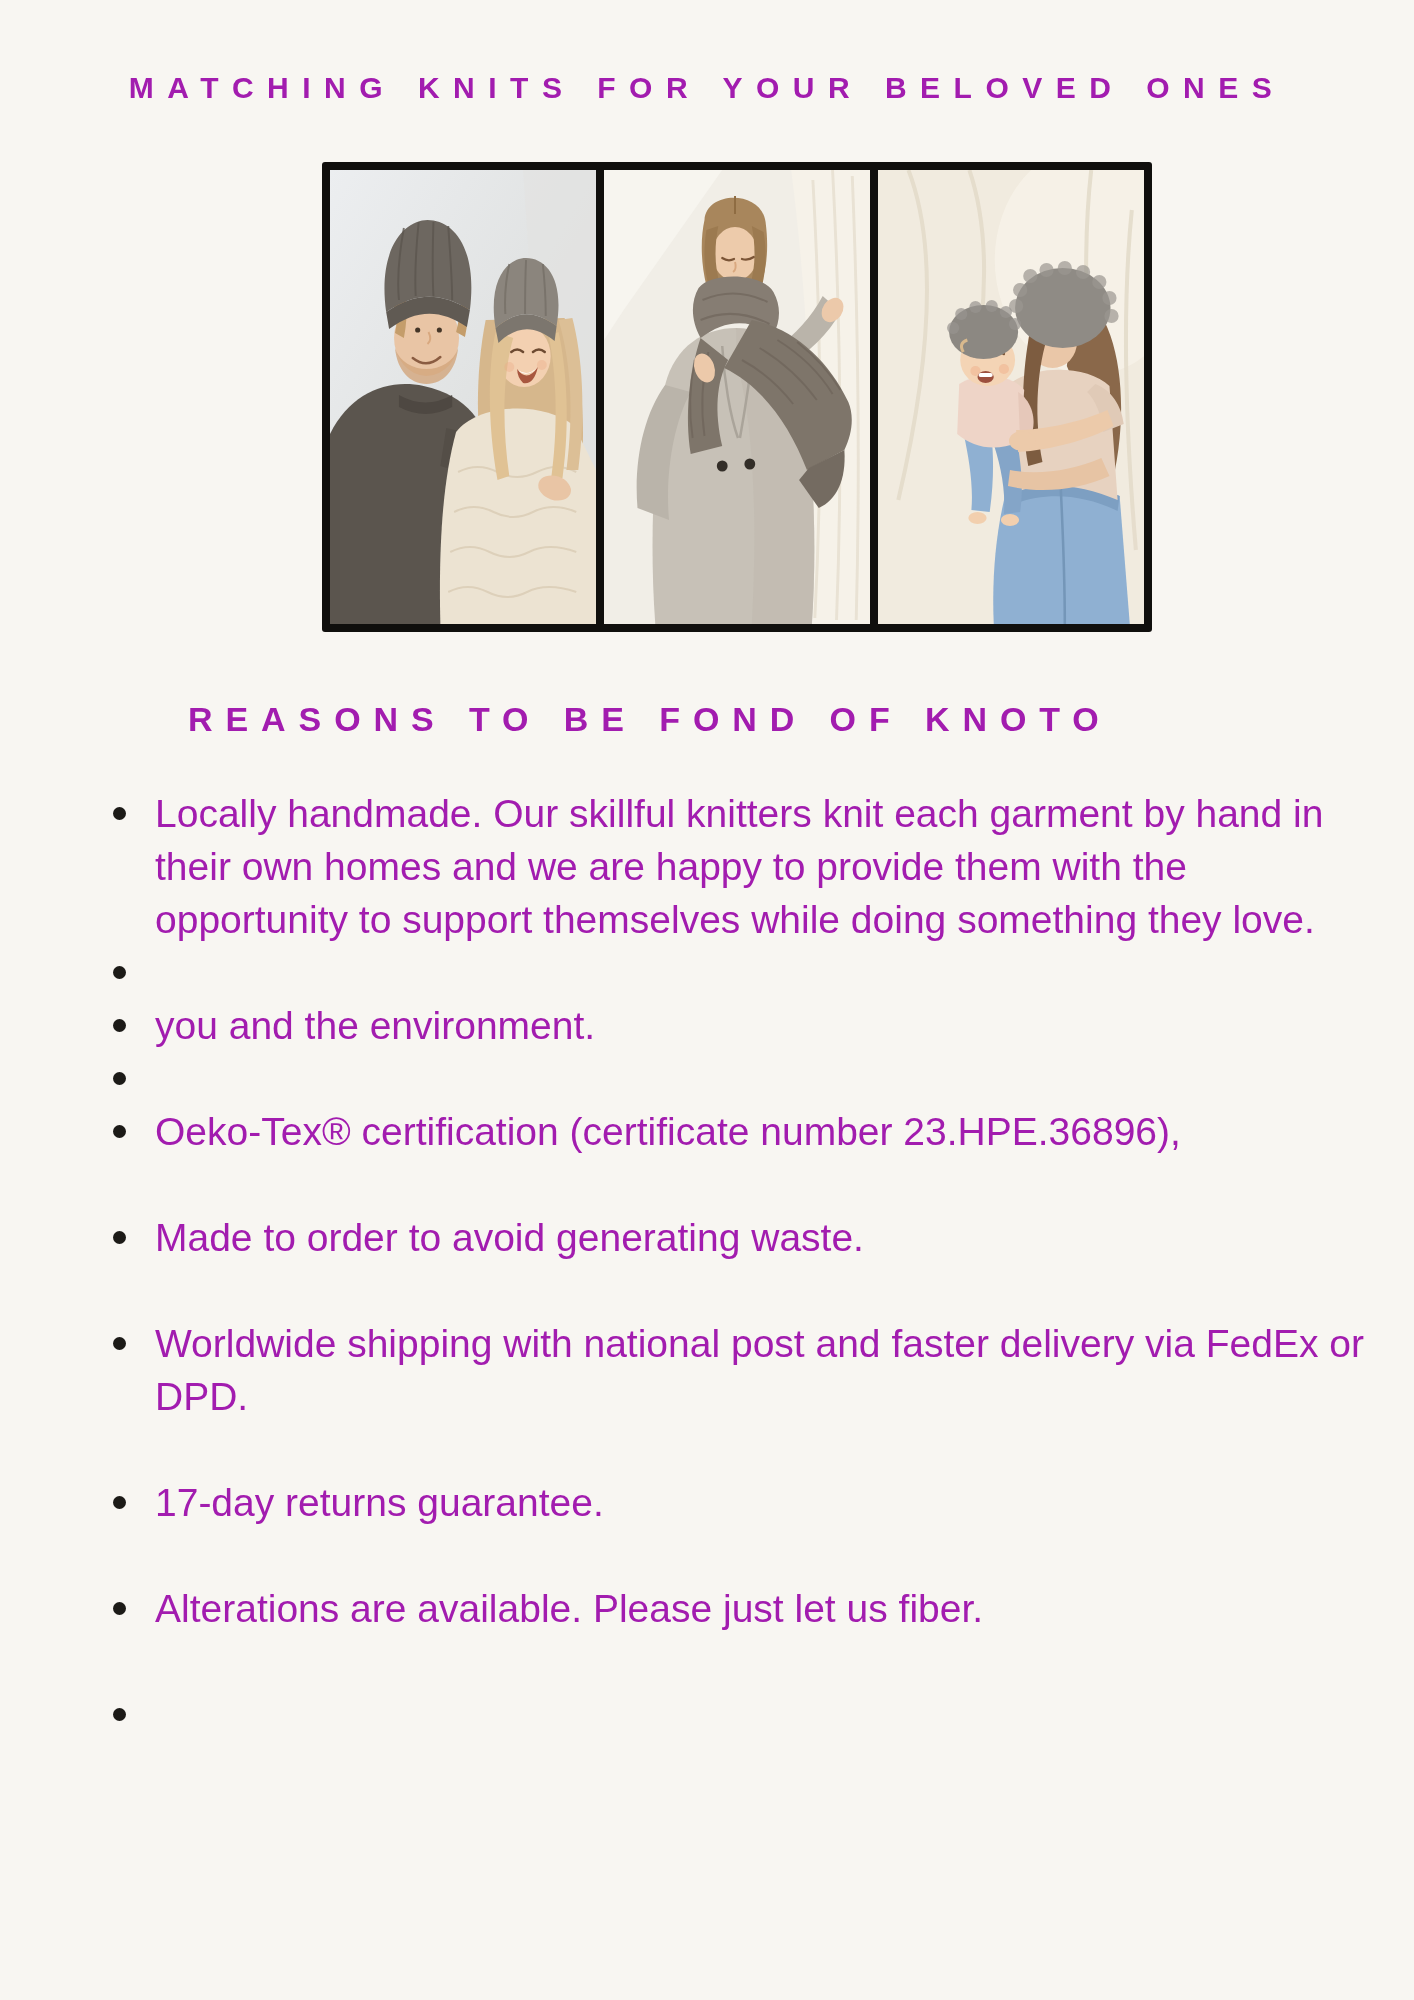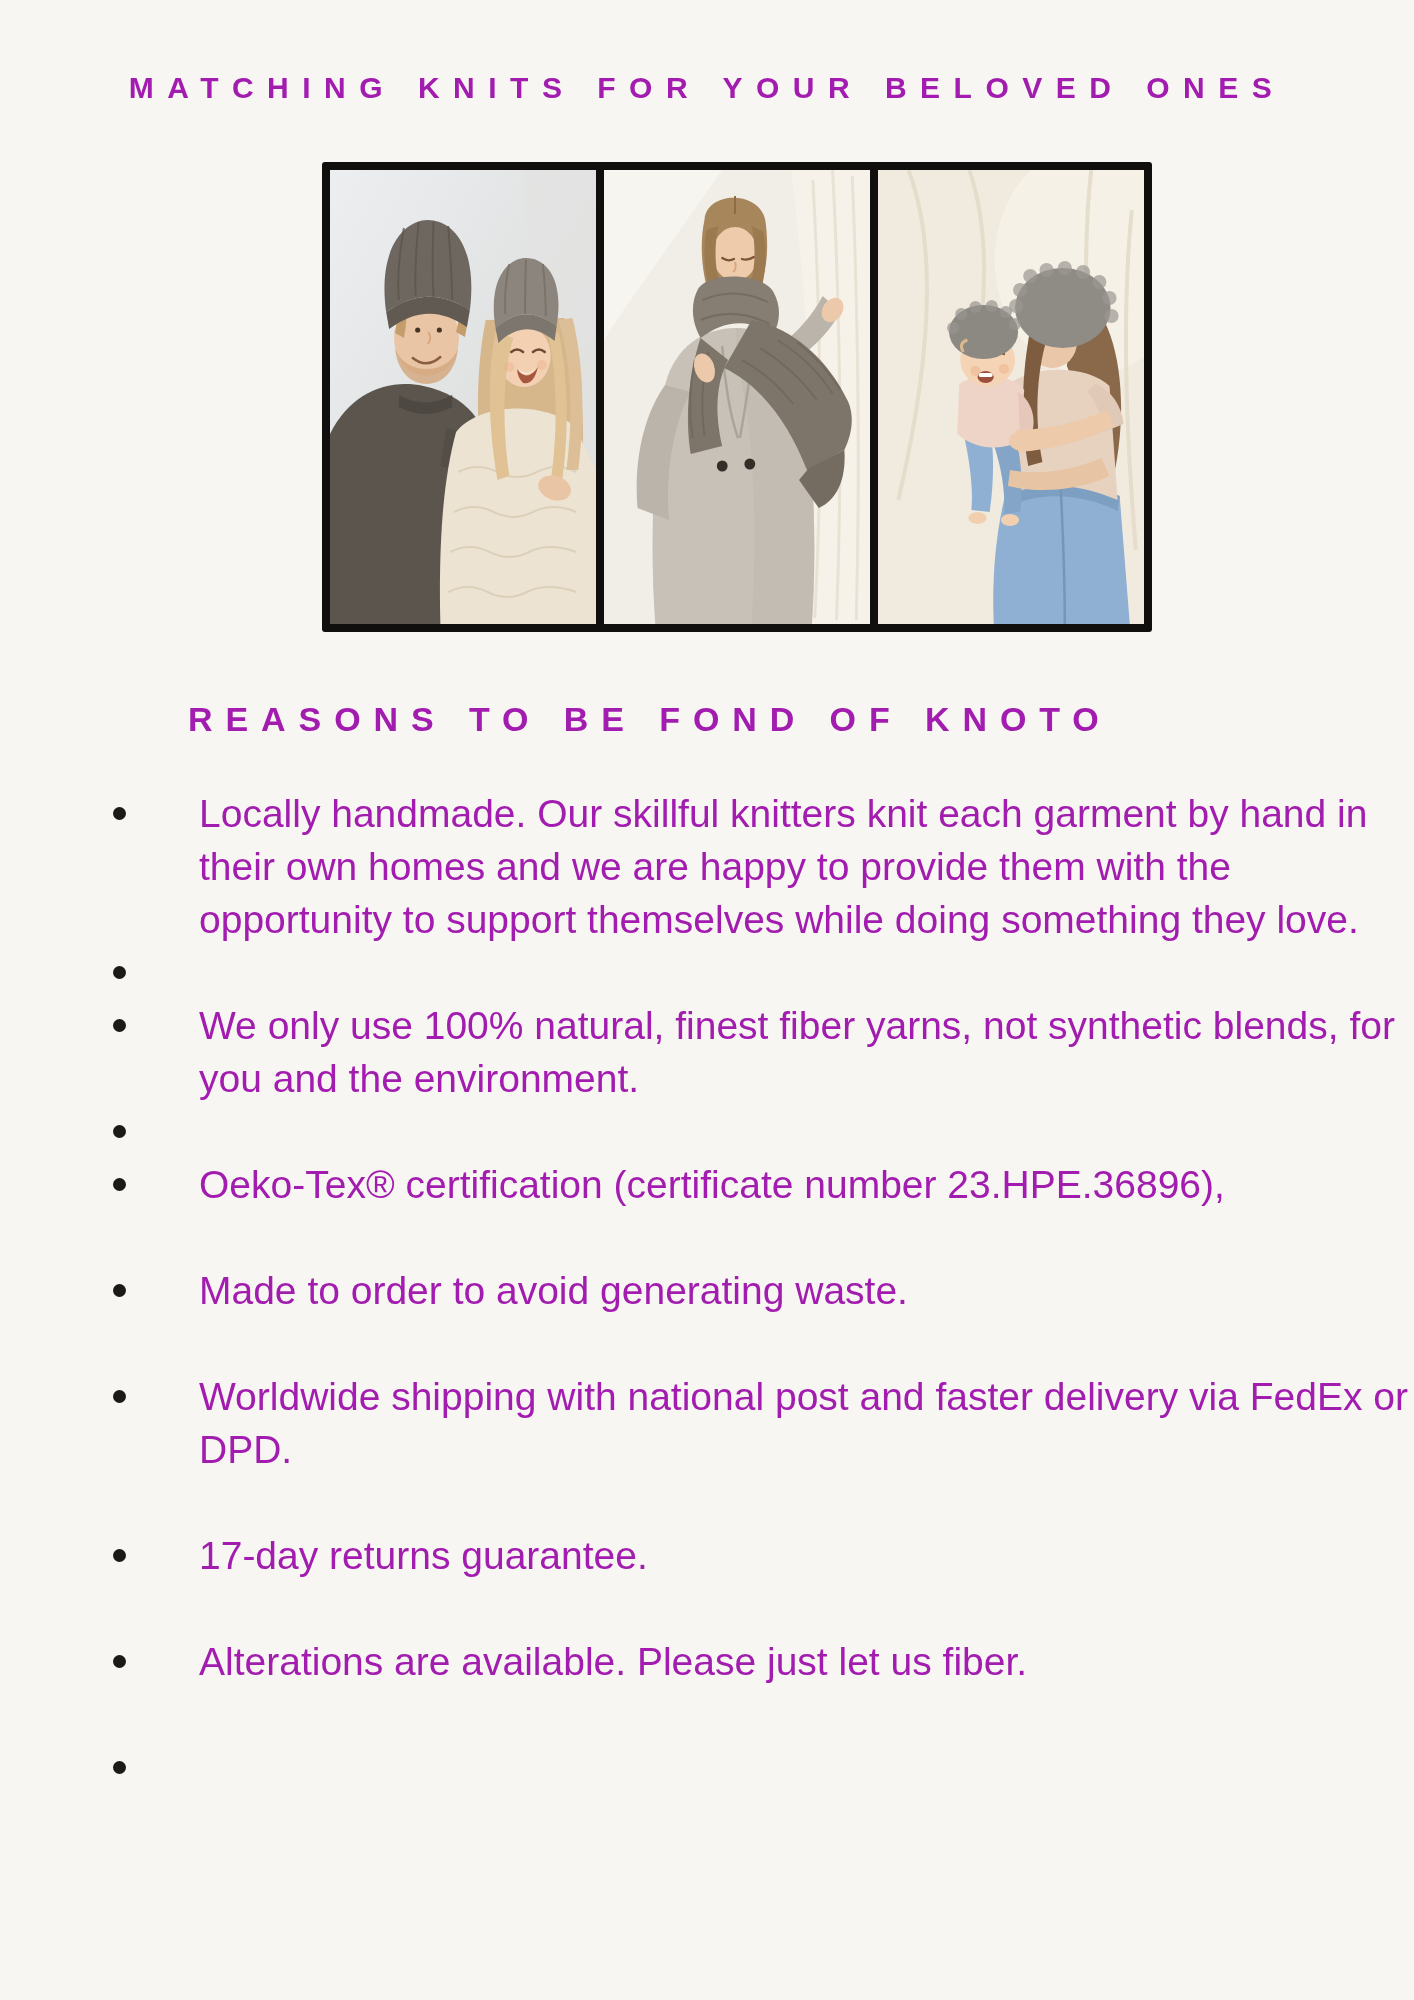--- a/index.html
+++ b/index.html
@@ -18,21 +18,21 @@
   .photo{flex:1 1 0;min-width:0;height:100%;display:block;}
   .subtitle{
     position:absolute;top:684px;left:172px;margin:16px;
     font-size:34px;font-weight:700;letter-spacing:0.38em;white-space:nowrap;
   }
   .reasons{position:absolute;top:787px;left:0;width:1414px;margin:0;padding:0;list-style:none;}
   .item{display:flex;align-items:flex-start;padding-left:113px;}
   .item.sp{margin-top:53px;}
   .dot{flex:none;width:13px;height:13px;border-radius:50%;background:#1c1a17;margin:20px 29px 0 0;}
   .item.lone{height:53px;}
-  .txt{min-width:0;margin-left:44px;}
+  .txt{min-width:0;}
   .ln{font-size:39px;line-height:53px;white-space:nowrap;}
 </style>
 </head>
 <body>
 
 <div class="page">
 
   <h1 class="title">MATCHING KNITS FOR YOUR BELOVED ONES</h1>
 
   <div class="collage">
@@ -221,21 +221,20 @@
       </div>
     </li>
 
     <li class="item lone">
       <span class="dot"></span>
     </li>
 
     <li class="item">
       <span class="dot"></span>
       <div class="txt">
-        <div class="ln">We only use 100% natural, finest fiber yarns, not synthetic blends, for</div>
         <div class="ln">you and the environment.</div>
       </div>
     </li>
 
     <li class="item lone">
       <span class="dot"></span>
     </li>
 
     <li class="item">
       <span class="dot"></span>

